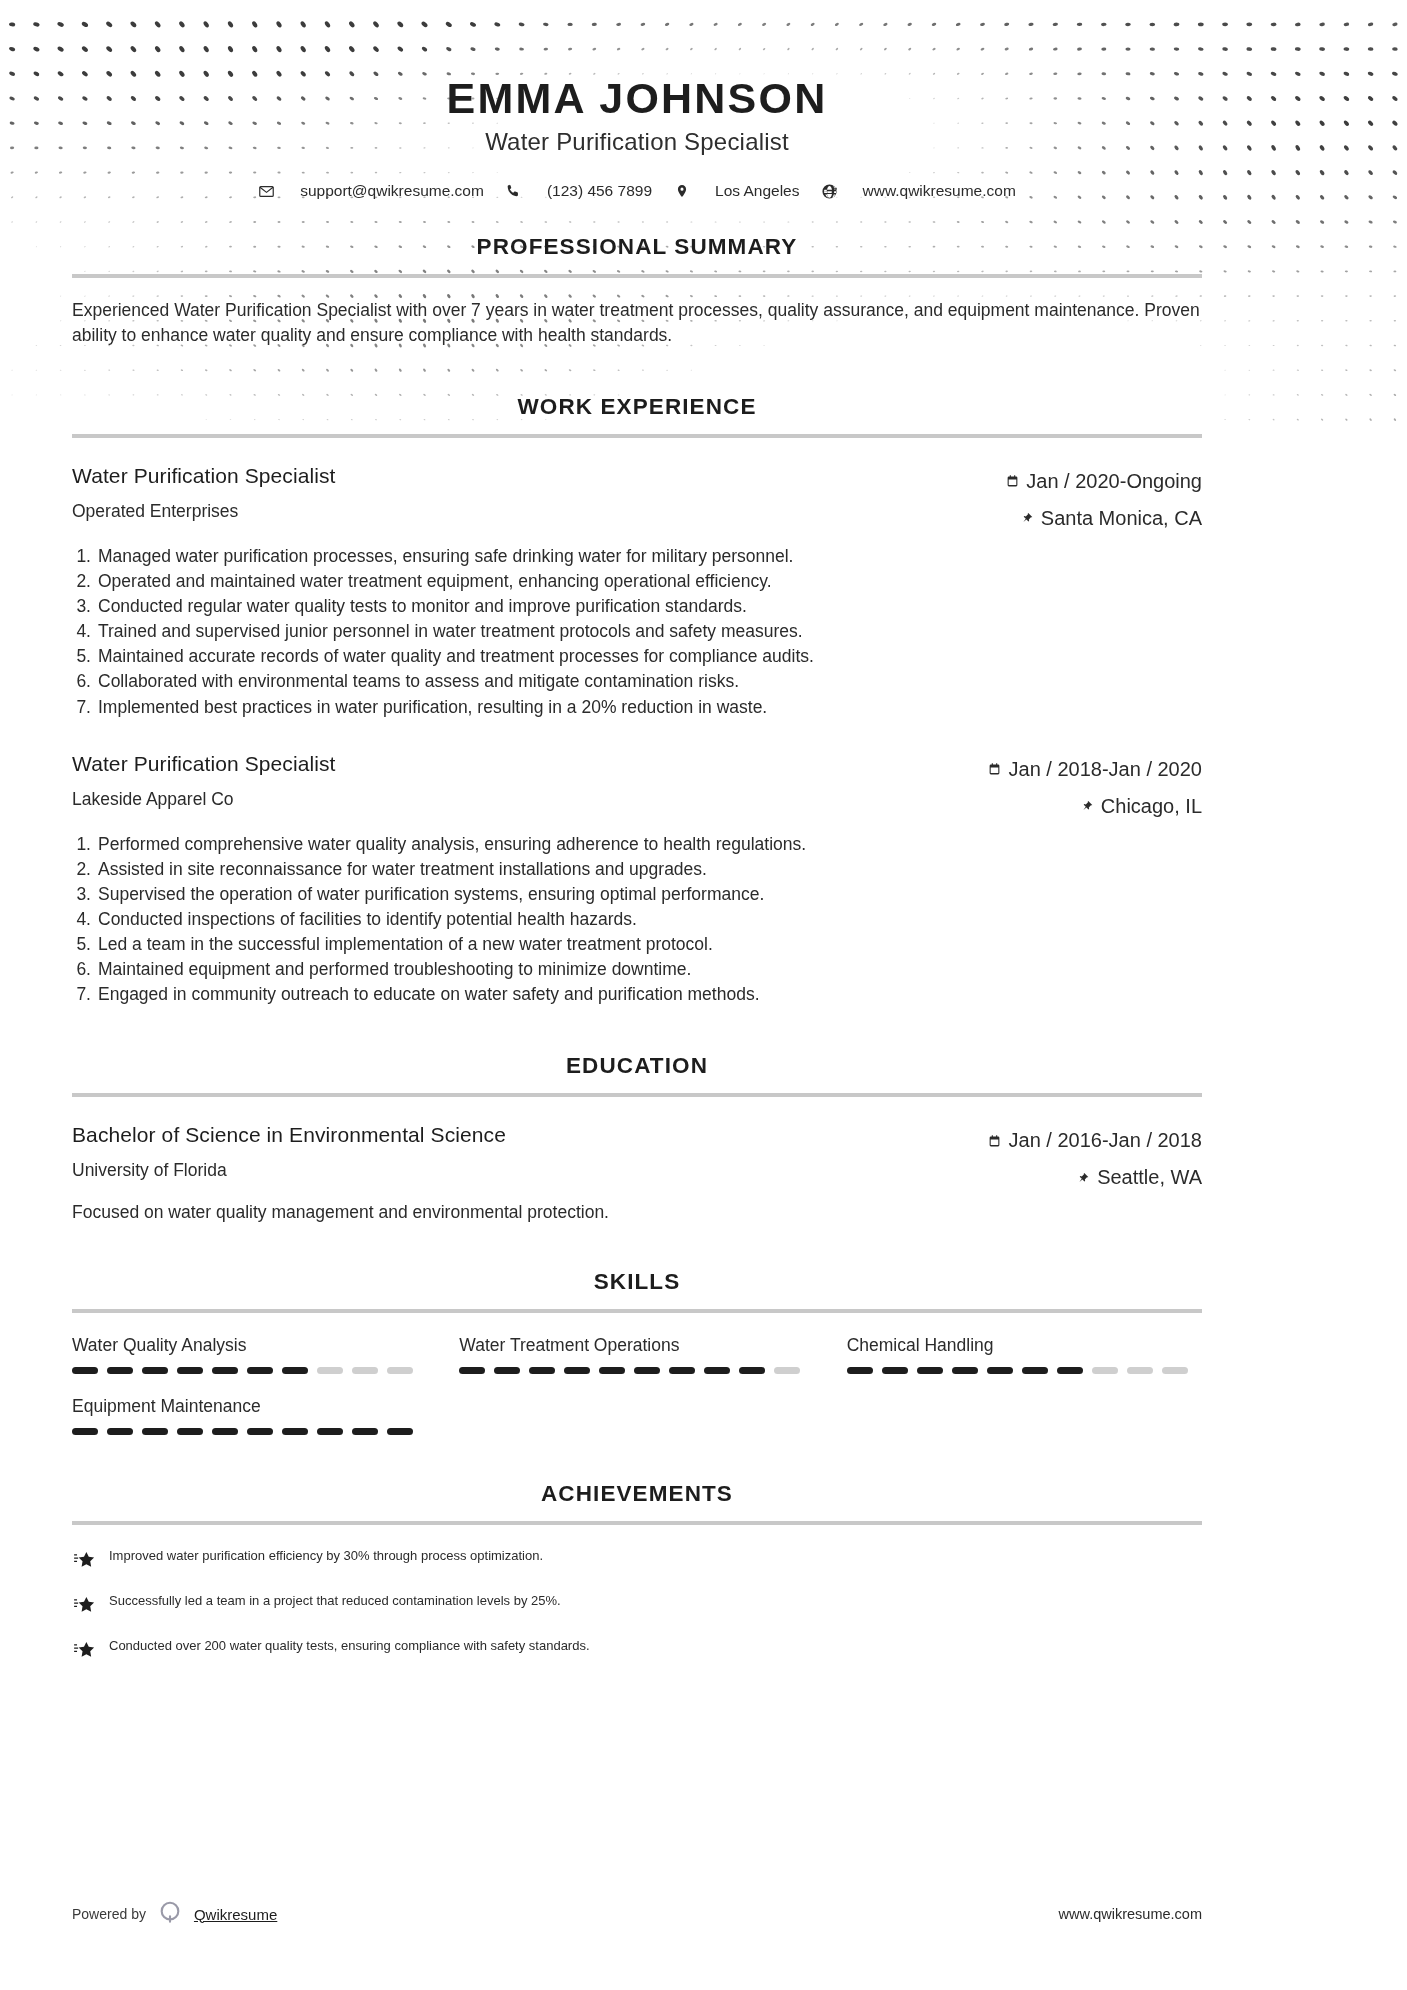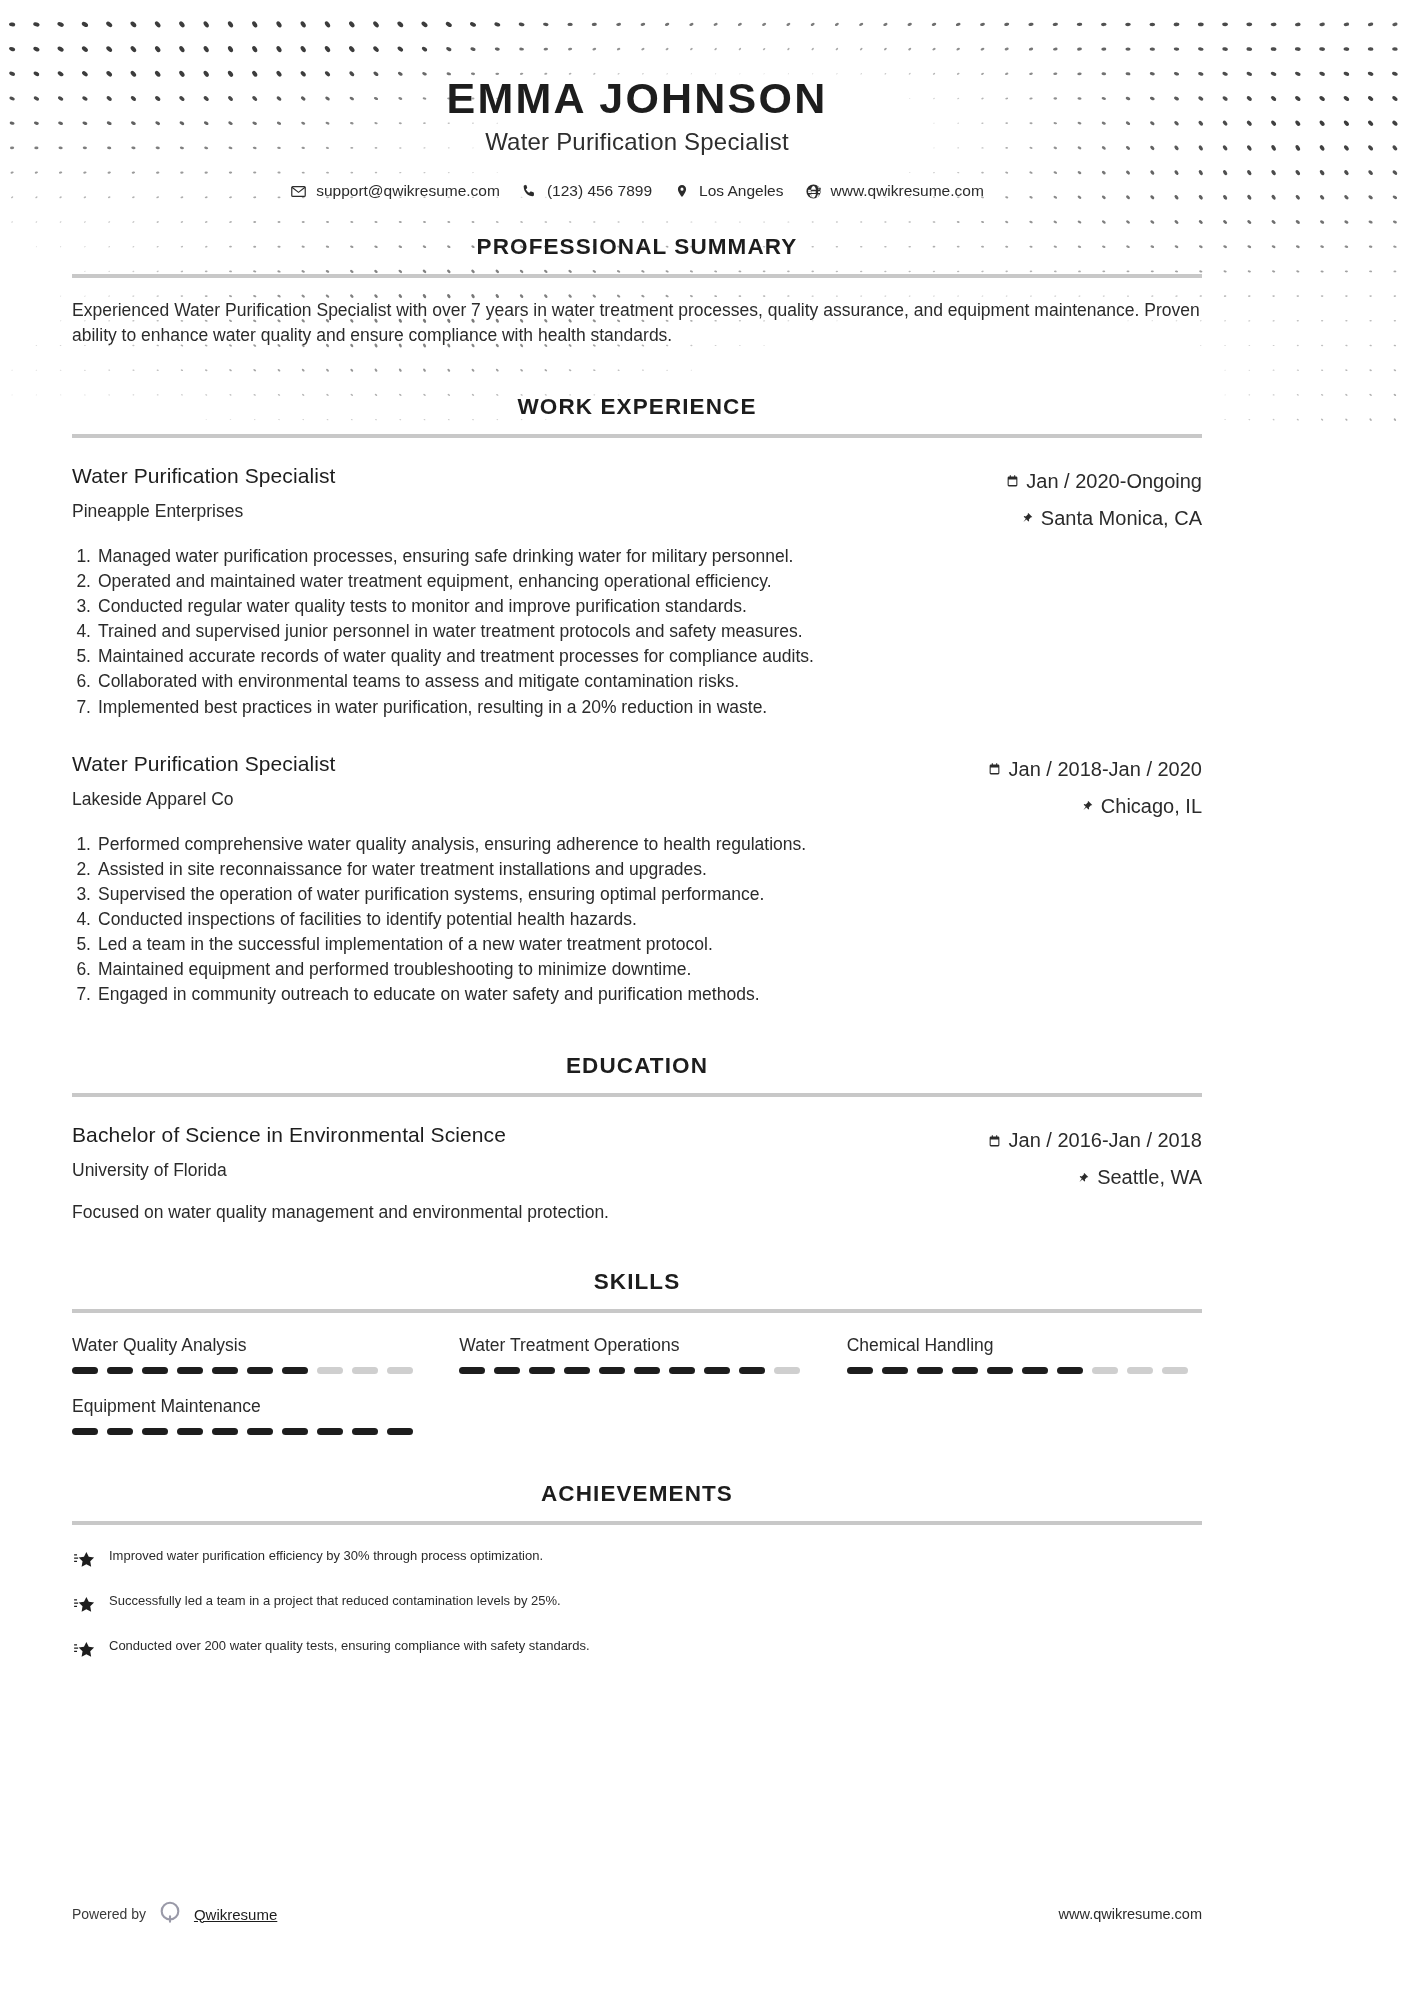--- a/index.html
+++ b/index.html
@@ -59,21 +59,21 @@
     justify-content: center;
     align-items: center;
     flex-wrap: nowrap;
     gap: 9px;
     font-size: 15.5px;
     color: #2b2b2b;
   }
   .contact-item {
     display: inline-flex;
     align-items: center;
-    gap: 9px;
+    gap: 25px;
     white-space: nowrap;
     padding: 0 6px;
   }
   .contact-item .ico {
     display: inline-flex;
     align-items: center;
     justify-content: center;
     width: 17px;
     height: 17px;
     flex: 0 0 auto;
@@ -1104,21 +1104,21 @@
   <div class="gap-lg"></div>
 
   <div class="section">
     <div class="section-title">WORK EXPERIENCE</div>
     <div class="section-rule"></div>
 
     <div class="entry">
       <div class="entry-head">
         <div class="entry-left">
           <div class="entry-role">Water Purification Specialist</div>
-          <div class="entry-org">Pineapple Enterprises</div>
+          <div class="entry-org">Operated Enterprises</div>
         </div>
         <div class="entry-meta">
           <div class="meta-line">
             <span class="ico">
               <svg width="13" height="14" viewBox="0 0 24 24" fill="#2b2b2b">
                 <path d="M7 1.5v2H5.5A2.5 2.5 0 003 6v13.5A2.5 2.5 0 005.5 22h13a2.5 2.5 0 002.5-2.5V6a2.5 2.5 0 00-2.5-2.5H17v-2h-2v2H9v-2H7zM5 9h14v10.5H5V9z"></path>
               </svg>
             </span>
             <span>Jan / 2020-Ongoing</span>
           </div>

